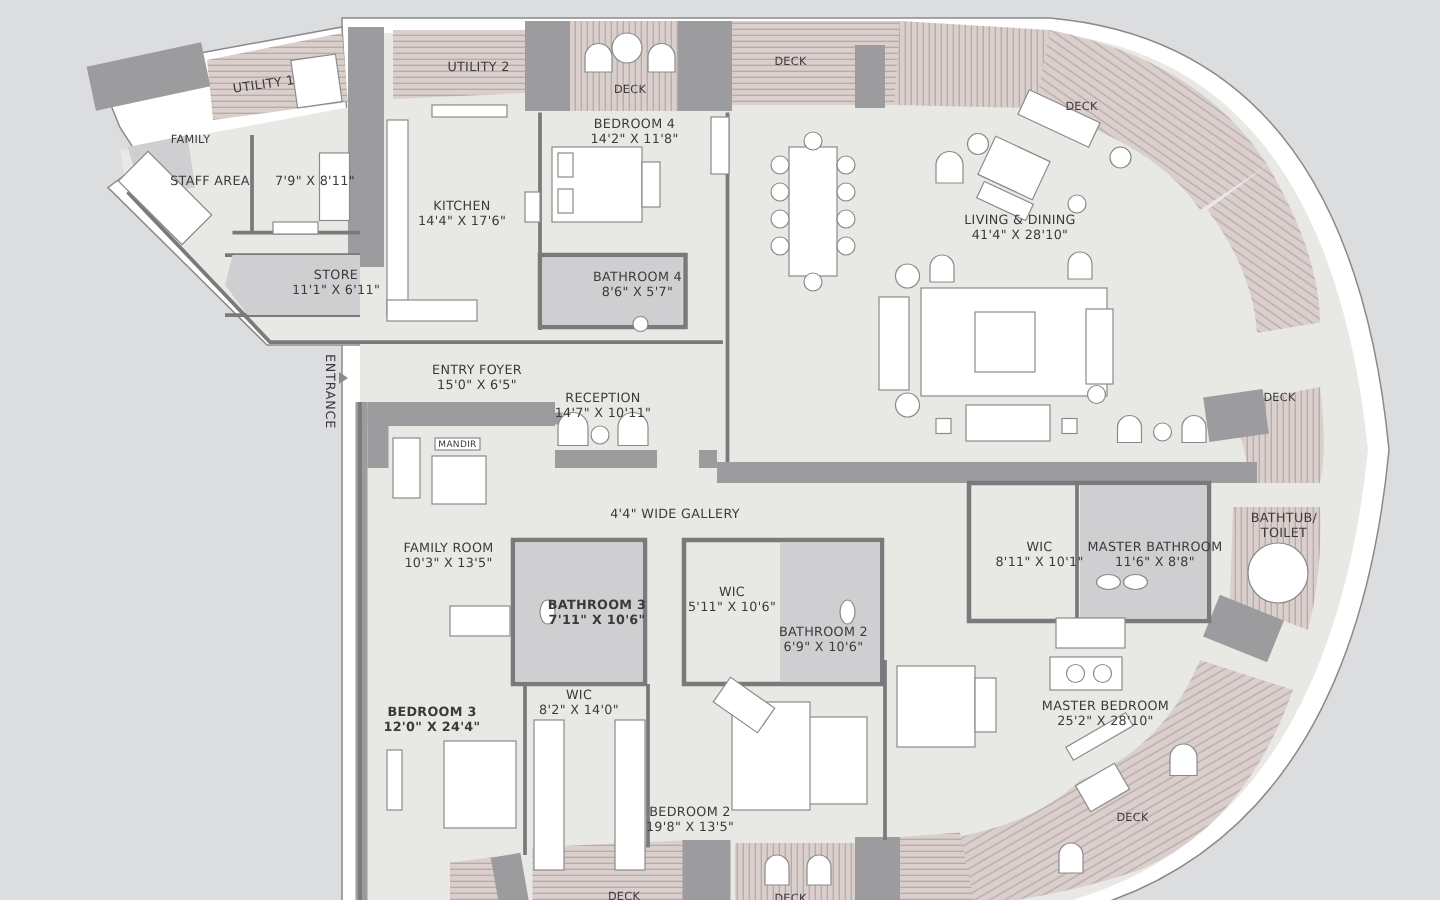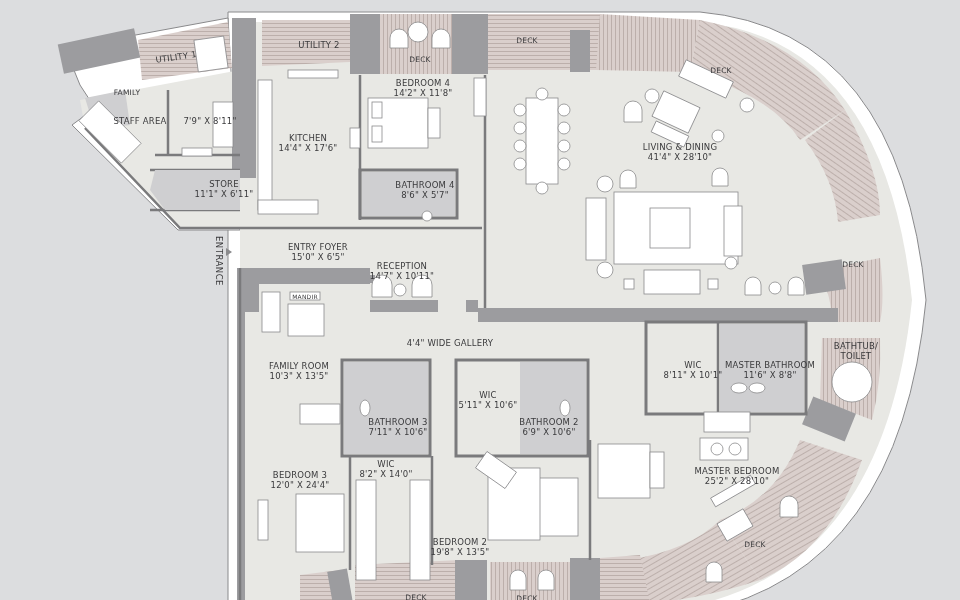--- a/index.html
+++ b/index.html
@@ -235,27 +235,27 @@
 <div class="lbl" style="left:195px;top:179px;margin-left:29px;"><span>STORE</span><span class="dim">11'1" X 6'11"</span></div>
 <div class="lbl" style="left:308px;top:133px;"><span>KITCHEN</span><span class="dim">14'4" X 17'6"</span></div>
 <div class="lbl" style="left:423px;top:78px;"><span>BEDROOM 4</span><span class="dim">14'2" X 11'8"</span></div>
 <div class="lbl" style="left:425px;top:180px;"><span>BATHROOM 4</span><span class="dim">8'6" X 5'7"</span></div>
 <div class="lbl" style="left:680px;top:142px;"><span>LIVING &amp; DINING</span><span class="dim">41'4" X 28'10"</span></div>
 <div class="lbl" style="left:318px;top:242px;"><span>ENTRY FOYER</span><span class="dim">15'0" X 6'5"</span></div>
 <div class="lbl" style="left:402px;top:261px;"><span>RECEPTION</span><span class="dim">14'7" X 10'11"</span></div>
 <div class="lbl small" style="left:305px;top:292px;font-size:6px;"><span>MANDIR</span></div>
 <div class="lbl" style="left:450px;top:338px;"><span>4'4" WIDE GALLERY</span></div>
 <div class="lbl" style="left:299px;top:361px;"><span>FAMILY ROOM</span><span class="dim">10'3" X 13'5"</span></div>
-<div class="lbl" style="left:398px;top:417px;"><span>BATHROOM 3</span><span class="dim">7'11" X 10'6"</span></div>
+<div class="lbl" style="left:398px;top:399px;font-weight:bold;"><span>BATHROOM 3</span><span class="dim">7'11" X 10'6"</span></div>
 <div class="lbl" style="left:488px;top:390px;"><span>WIC</span><span class="dim">5'11" X 10'6"</span></div>
 <div class="lbl" style="left:549px;top:417px;"><span>BATHROOM 2</span><span class="dim">6'9" X 10'6"</span></div>
 <div class="lbl" style="left:693px;top:360px;"><span>WIC</span><span class="dim">8'11" X 10'1"</span></div>
 <div class="lbl" style="left:770px;top:360px;"><span>MASTER BATHROOM</span><span class="dim">11'6" X 8'8"</span></div>
 <div class="lbl" style="left:856px;top:341px;text-align:center;"><span>BATHTUB/</span><span class="dim">TOILET</span></div>
-<div class="lbl" style="left:300px;top:470px;"><span>BEDROOM 3</span><span class="dim">12'0" X 24'4"</span></div>
+<div class="lbl" style="left:288px;top:470px;font-weight:bold;"><span>BEDROOM 3</span><span class="dim">12'0" X 24'4"</span></div>
 <div class="lbl" style="left:386px;top:459px;"><span>WIC</span><span class="dim">8'2" X 14'0"</span></div>
 <div class="lbl" style="left:460px;top:537px;"><span>BEDROOM 2</span><span class="dim">19'8" X 13'5"</span></div>
 <div class="lbl" style="left:707px;top:466px;margin-left:30px;"><span>MASTER BEDROOM</span><span class="dim">25'2" X 28'10"</span></div>
 
 <div class="lbl small" style="left:420px;top:55px;"><span>DECK</span></div>
 <div class="lbl small" style="left:527px;top:36px;"><span>DECK</span></div>
 <div class="lbl small" style="left:721px;top:66px;"><span>DECK</span></div>
 <div class="lbl small" style="left:853px;top:260px;"><span>DECK</span></div>
 <div class="lbl small" style="left:755px;top:540px;"><span>DECK</span></div>
 <div class="lbl small" style="left:416px;top:593px;"><span>DECK</span></div>

